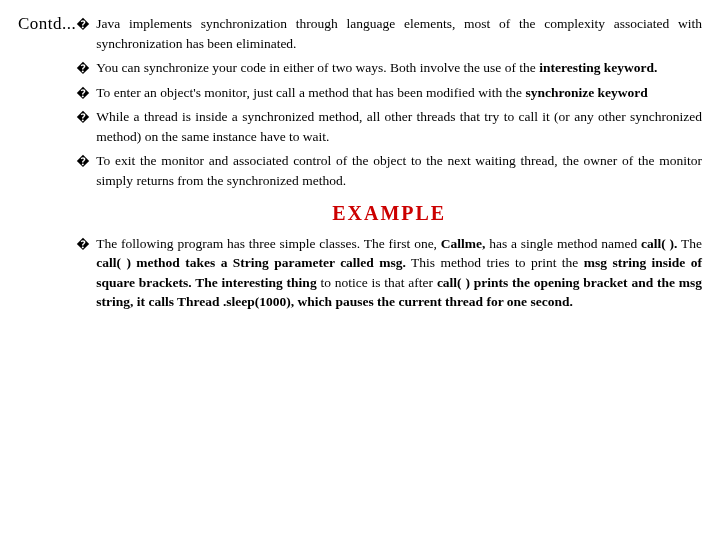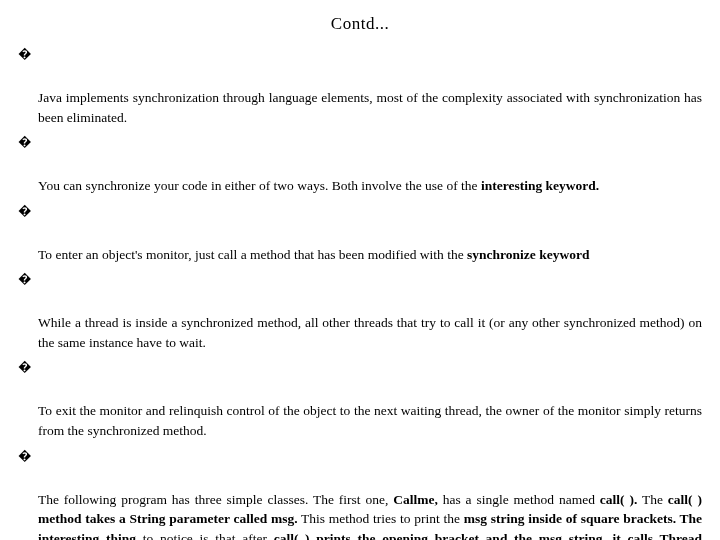--- a/index.html
+++ b/index.html
@@ -11,21 +11,21 @@
       font-size: 13.5px;
       color: #000;
       overflow: hidden;
     }
     .page {
       width: 720px;
       height: 540px;
       background: #fff;
       padding: 14px 18px 10px 18px;
       display: flex;
-      flex-direction: column;
+      flex-direction: row;
       gap: 0;
     }
     .title {
       text-align: center;
       font-size: 17px;
       font-weight: normal;
       margin-bottom: 10px;
       letter-spacing: 0.5px;
     }
     .content {
@@ -41,21 +41,20 @@
       text-align: justify;
       line-height: 1.45;
     }
     .bullet {
       flex-shrink: 0;
       width: 16px;
       font-size: 13.5px;
     }
     .bullet-text {
       flex: 1;
-      margin-top: 44px;
     }
     .section-header {
       font-size: 16px;
       margin: 4px 0 3px 0;
       line-height: 1.35;
     }
     .section-header .large {
       font-size: 19px;
       font-weight: bold;
       font-family: Arial, sans-serif;
@@ -91,20 +90,21 @@
       <div class="bullet-row">
         <span class="bullet">�</span>
         <span class="bullet-text">To enter an object's monitor, just call a method that has been modified with the <b>synchronize keyword</b></span>
       </div>
       <div class="bullet-row">
         <span class="bullet">�</span>
         <span class="bullet-text">While a thread is inside a synchronized method, all other threads that try to call it (or any other synchronized method) on the same instance have to wait.</span>
       </div>
       <div class="bullet-row">
         <span class="bullet">�</span>
-        <span class="bullet-text">To exit the monitor and relinquish control of the object to the next waiting thread, the owner of the monitor simply returns from the synchronized method.</span>
+        <span class="bullet-text">To exit the monitor and associated control of the object to the next waiting thread, the owner of the monitor simply returns from the synchronized method.</span>
       </div>
+      <div class="example-label">EXAMPLE</div>
       <div class="bullet-row">
         <span class="bullet">�</span>
         <span class="bullet-text">The following program has three simple classes. The first one, <b>Callme,</b> has a single method named <b>call( ).</b> The <b>call( ) method takes a String parameter called msg.</b> This method tries to print the <b>msg string inside of square brackets. The interesting thing</b> to notice is that after <b>call( ) prints the opening bracket and the msg string, it calls Thread .sleep(1000), which pauses the current thread for one second.</b></span>
       </div>
     </div>
 </div>
 
 </body></html>

